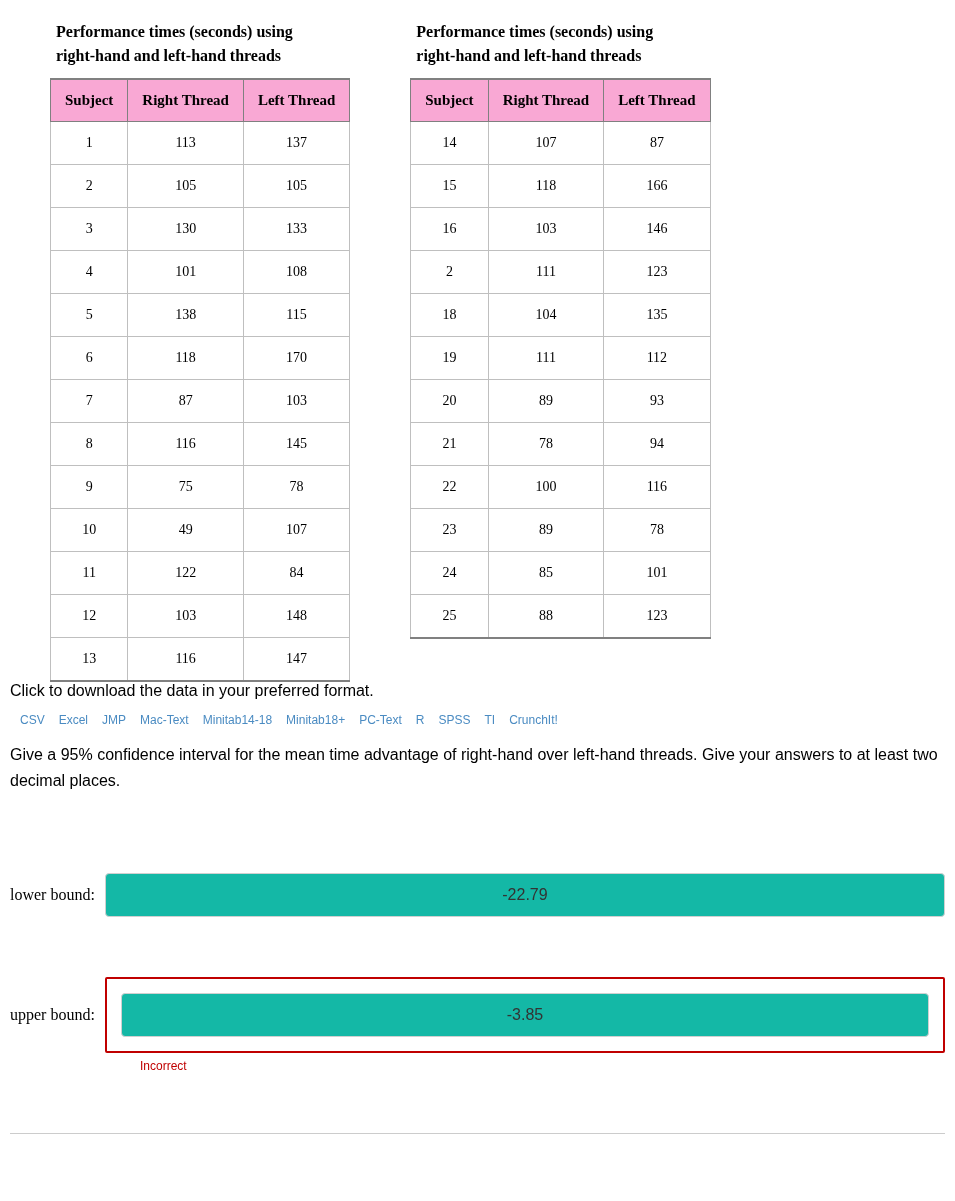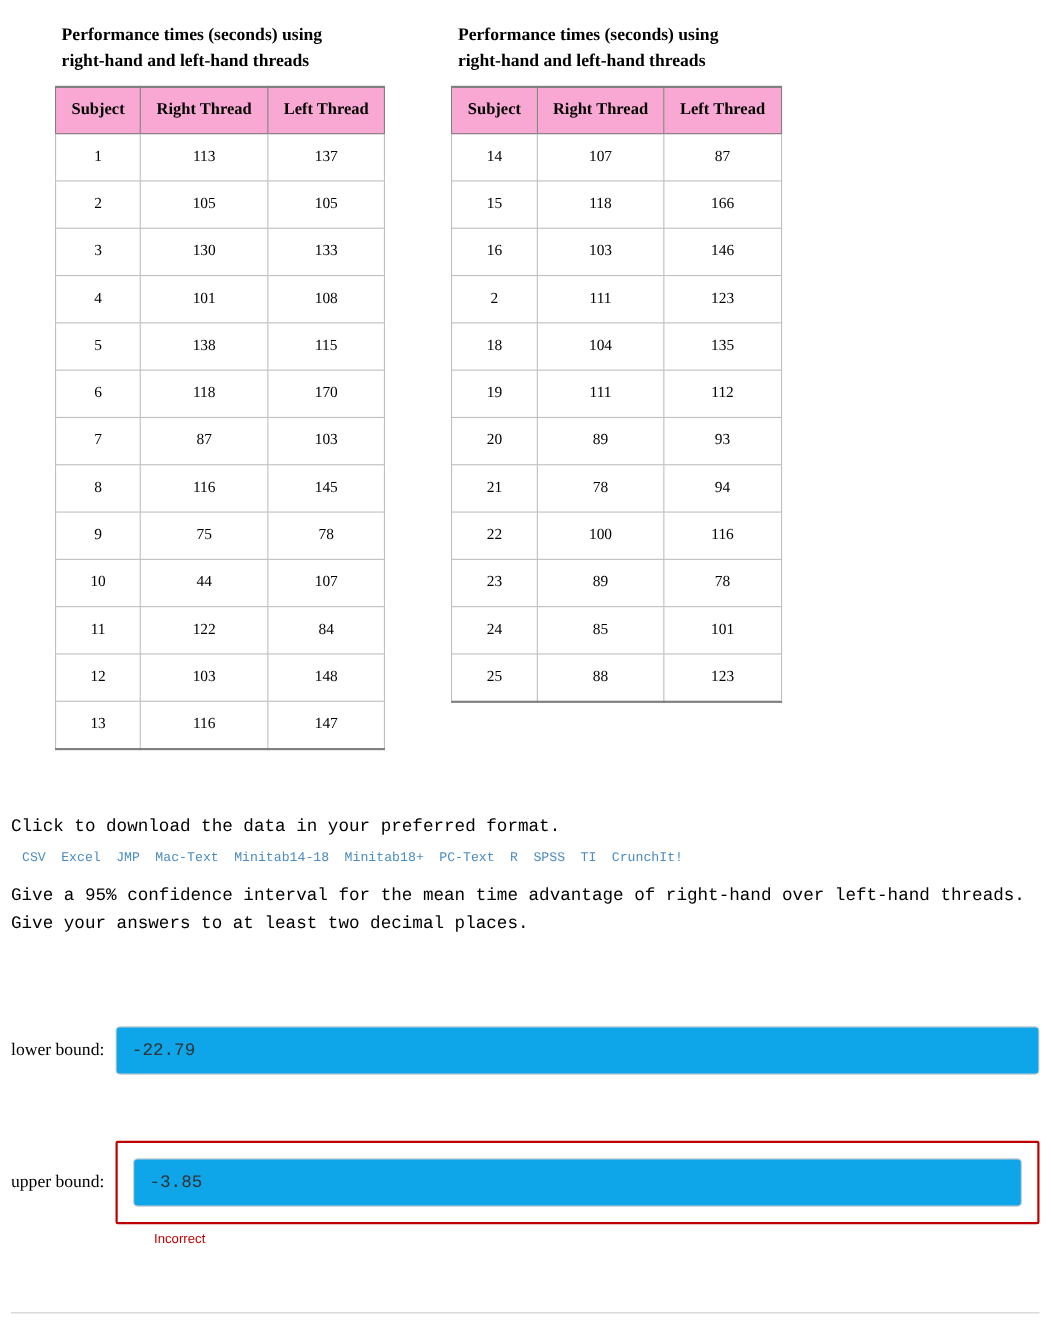--- a/index.html
+++ b/index.html
@@ -44,22 +44,21 @@
     border: 1px solid #bfbfbf;
     padding: 13px 14px;
     text-align: center;
     font-size: 14px;
   }
   table.data th:first-child, table.data td:first-child { min-width: 70px; }
   table.data th:nth-child(2), table.data td:nth-child(2) { min-width: 110px; }
   table.data th:nth-child(3), table.data td:nth-child(3) { min-width: 100px; }
 
   .download-section {
-    margin-top: 60px;
-    font-family: Liberation Mono, monospace;
+    font-family: Liberation Sans, sans-serif;
     font-size: 16px;
   }
   .download-links {
     margin-top: 10px;
     padding-left: 10px;
   }
   .download-links a {
     color: #4a8bc2;
     text-decoration: none;
     margin-right: 14px;
@@ -81,26 +80,27 @@
     margin-right: 10px;
     white-space: nowrap;
   }
   .answer-input-wrap {
     flex: 1;
     position: relative;
   }
   .answer-input {
     width: 100%;
     font-size: 16px;
-    font-family: Liberation Mono, monospace;
+    font-family: Liberation Sans, sans-serif;
     padding: 12px 14px;
-    background: #0ea5e9;
+    background: #14b8a6;
     border: 1px solid #d0d0d0;
     border-radius: 4px;
     color: #333;
+    text-align: center;
   }
   .incorrect-box {
     border: 2px solid #c00000;
     padding: 14px;
     border-radius: 2px;
   }
   .incorrect-label {
     color: #c00000;
     font-family: Arial, sans-serif;
     font-size: 12px;
@@ -172,21 +172,21 @@
             <td>116</td>
             <td>145</td>
           </tr>
           <tr>
             <td>9</td>
             <td>75</td>
             <td>78</td>
           </tr>
           <tr>
             <td>10</td>
-            <td>44</td>
+            <td>49</td>
             <td>107</td>
           </tr>
           <tr>
             <td>11</td>
             <td>122</td>
             <td>84</td>
           </tr>
           <tr>
             <td>12</td>
             <td>103</td>

